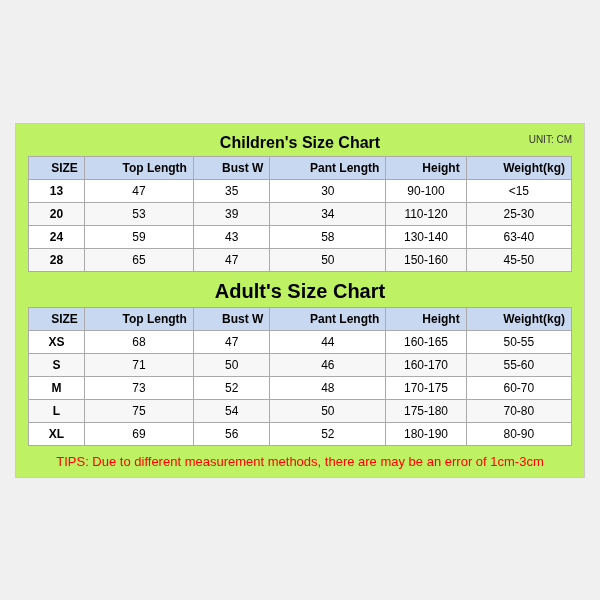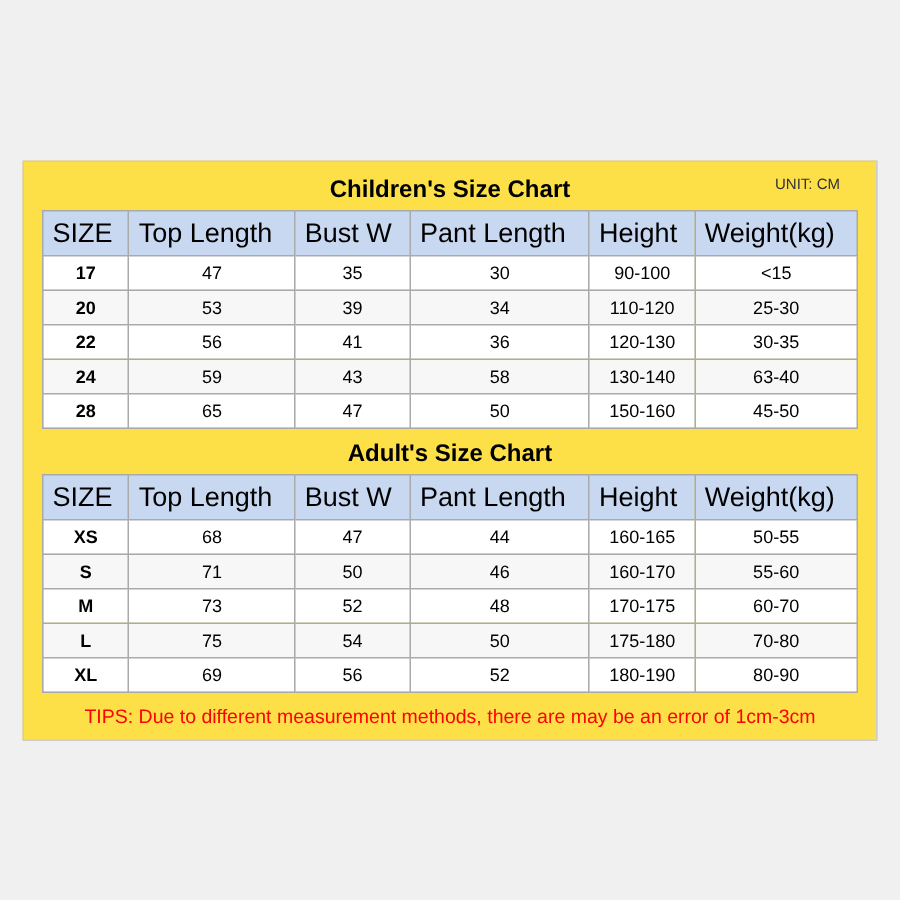--- a/index.html
+++ b/index.html
@@ -7,55 +7,55 @@
       background: #f0f0f0;
       display: flex;
       justify-content: center;
       align-items: center;
       width: 600px;
       height: 600px;
       font-family: Arial, sans-serif;
       font-size: 13px;
     }
     .chart-container {
-      background: #fde047;
+      background: #bef264;
       border: 1px solid #ccc;
       padding: 10px 12px 8px 12px;
       width: 570px;
     }
     .section-title-row {
       display: flex;
       justify-content: center;
       align-items: baseline;
       position: relative;
       margin-bottom: 4px;
     }
     .section-title {
       font-size: 16px;
       font-weight: bold;
       text-align: center;
     }
     .unit-label {
       position: absolute;
-      right: 12px;
+      right: 0;
       font-size: 10px;
       color: #333;
     }
     table {
       width: 100%;
       border-collapse: collapse;
       margin-bottom: 8px;
     }
     th {
       background-color: #c8d8f0;
       border: 1px solid #aaa;
       padding: 4px 6px;
-      text-align: left;
-      font-weight: normal;
-      font-size: 18px;
+      text-align: right;
+      font-weight: bold;
+      font-size: 12px;
     }
     td {
       border: 1px solid #aaa;
       padding: 4px 6px;
       text-align: center;
       font-size: 12px;
     }
     tr:nth-child(even) td {
       background-color: #f7f7f7;
     }
@@ -64,21 +64,21 @@
     }
     td:first-child {
       font-weight: bold;
     }
     .adult-section-title-row {
       display: flex;
       justify-content: center;
       margin-bottom: 4px;
     }
     .adult-title {
-      font-size: 16px;
+      font-size: 20px;
       font-weight: bold;
       text-align: left;
     }
     .tips {
       color: red;
       font-size: 13px;
       text-align: center;
       margin-top: 2px;
     }
   </style>
@@ -98,42 +98,34 @@
         <th>SIZE</th>
         <th>Top Length</th>
         <th>Bust W</th>
         <th>Pant Length</th>
         <th>Height</th>
         <th>Weight(kg)</th>
       </tr>
     </thead>
     <tbody id="children-tbody">
     <tr>
-          <td>17</td>
+          <td>13</td>
           <td>47</td>
           <td>35</td>
           <td>30</td>
           <td>90-100</td>
           <td>&lt;15</td>
         </tr>
         <tr>
           <td>20</td>
           <td>53</td>
           <td>39</td>
           <td>34</td>
           <td>110-120</td>
           <td>25-30</td>
-        </tr>
-        <tr>
-          <td>22</td>
-          <td>56</td>
-          <td>41</td>
-          <td>36</td>
-          <td>120-130</td>
-          <td>30-35</td>
         </tr>
         <tr>
           <td>24</td>
           <td>59</td>
           <td>43</td>
           <td>58</td>
           <td>130-140</td>
           <td>63-40</td>
         </tr>
         <tr>

